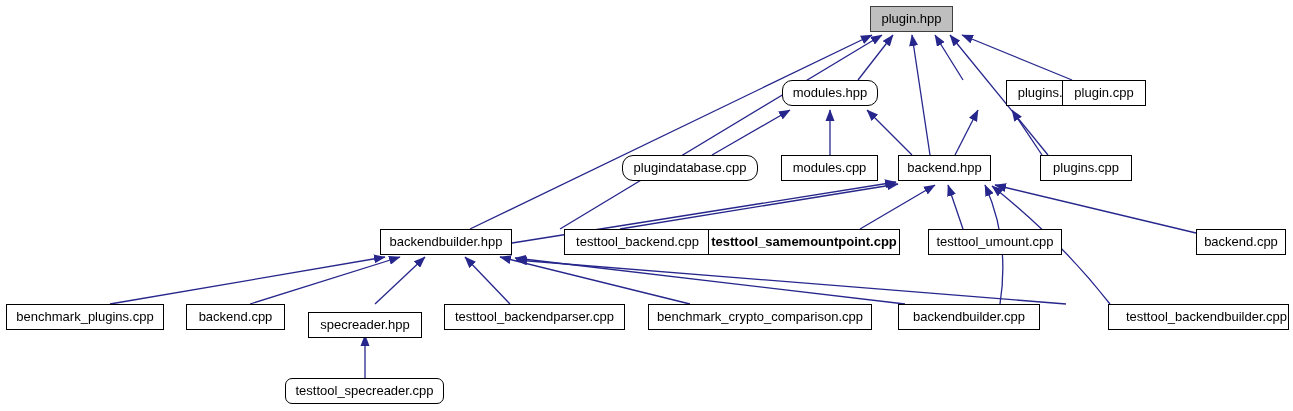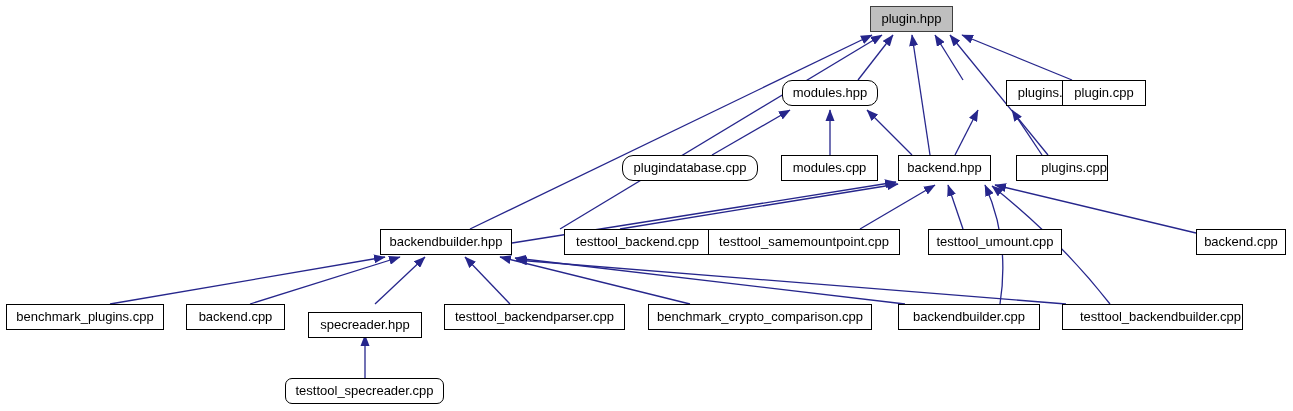--- a/index.html
+++ b/index.html
@@ -89,29 +89,29 @@
   </svg>
 
   <div id="nodes-layer">
       <div class="graph-node current" style="left: 870px; top: 6px; width: 83px;">plugin.hpp</div>
       <div class="graph-node" style="left: 782px; top: 80px; width: 96px; border-radius: 10px;">modules.hpp</div>
       <div class="graph-node" style="left: 1006px; top: 80px; width: 90px;">plugins.hpp</div>
       <div class="graph-node" style="left: 1062px; top: 80px; width: 84px;">plugin.cpp</div>
       <div class="graph-node" style="left: 622px; top: 155px; width: 136px; border-radius: 11px;">plugindatabase.cpp</div>
       <div class="graph-node" style="left: 781px; top: 155px; width: 97px;">modules.cpp</div>
       <div class="graph-node" style="left: 898px; top: 155px; width: 93px;">backend.hpp</div>
-      <div class="graph-node" style="left: 1016px; top: 155px; width: 92px; text-align: right;">plugins.cpp</div>
+      <div class="graph-node" style="left: 1040px; top: 155px; width: 92px;">plugins.cpp</div>
       <div class="graph-node" style="left: 380px; top: 229px; width: 132px;">backendbuilder.hpp</div>
       <div class="graph-node" style="left: 536px; top: 229px; width: 147px; margin-left: 28px;">testtool_backend.cpp</div>
-      <div class="graph-node" style="left: 708px; top: 229px; width: 192px;">testtool_samemountpoint.cpp</div>
+      <div class="graph-node" style="left: 708px; top: 229px; width: 192px; font-weight: bold;">testtool_samemountpoint.cpp</div>
       <div class="graph-node" style="left: 928px; top: 229px; width: 134px;">testtool_umount.cpp</div>
       <div class="graph-node" style="left: 1196px; top: 229px; width: 90px;">backend.cpp</div>
       <div class="graph-node" style="left: 6px; top: 304px; width: 158px;">benchmark_plugins.cpp</div>
       <div class="graph-node" style="left: 186px; top: 304px; width: 99px;">backend.cpp</div>
       <div class="graph-node" style="left: 308px; top: 304px; width: 114px; margin-top: 8px;">specreader.hpp</div>
       <div class="graph-node" style="left: 444px; top: 304px; width: 181px;">testtool_backendparser.cpp</div>
       <div class="graph-node" style="left: 648px; top: 304px; width: 224px;">benchmark_crypto_comparison.cpp</div>
       <div class="graph-node" style="left: 898px; top: 304px; width: 142px; text-align: center;">backendbuilder.cpp</div>
-      <div class="graph-node" style="left: 1062px; top: 304px; width: 181px; padding-left: 16px;">testtool_backendbuilder.cpp</div>
+      <div class="graph-node" style="left: 1108px; top: 304px; width: 181px; padding-left: 16px;">testtool_backendbuilder.cpp</div>
       <div class="graph-node" style="left: 285px; top: 378px; width: 159px; border-radius: 7px;">testtool_specreader.cpp</div>
     </div>
 
 </div>
 
 </body></html>

